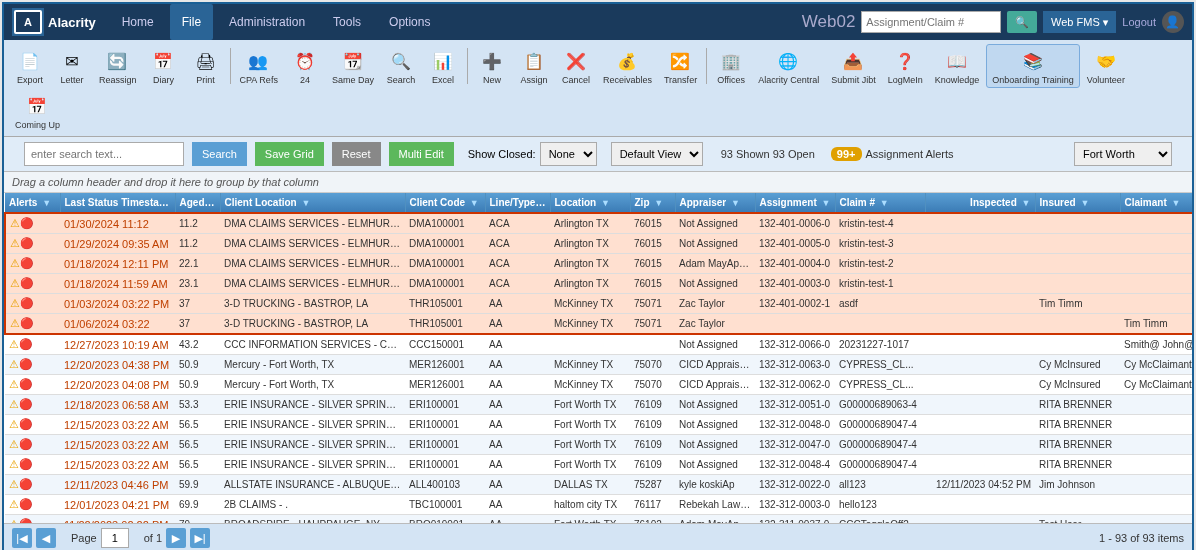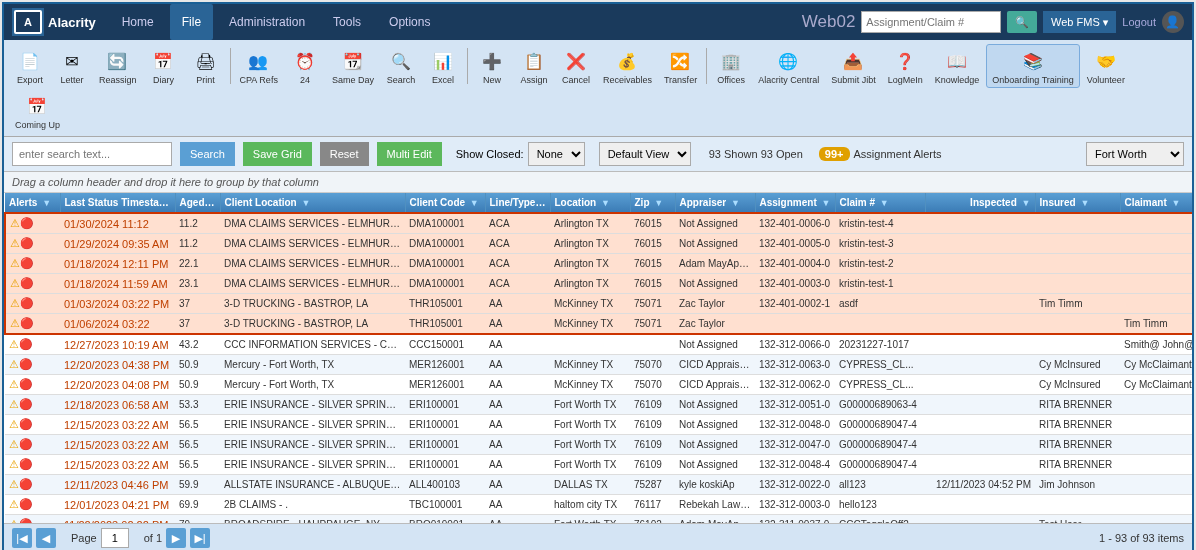--- a/index.html
+++ b/index.html
@@ -33,21 +33,21 @@
     .tb-item {
       display: flex; flex-direction: column; align-items: center; cursor: pointer; padding: 2px 5px; border-radius: 3px; min-width: 40px;
     }
     .tb-icon { width: 28px; height: 28px; display: flex; align-items: center; justify-content: center; font-size: 16px; }
     .tb-label { font-size: 9px; color: #333; text-align: center; }
     .tb-sep { width: 1px; background: #aaa; height: 36px; margin: 0 2px; }
     .tb-active { background: #c0d8f0; border: 1px solid #7aabdc; }
 
     
     .search-bar {
-      background: #e0ecf8; padding: 5px 8px; display: flex; align-items: center; gap: 8px; border-bottom: 1px solid #bbb;
+      background: #e0ecf8; padding: 5px 20px; display: flex; align-items: center; gap: 8px; border-bottom: 1px solid #bbb;
     }
     .search-input { border: 1px solid #aaa; padding: 3px 6px; width: 160px; height: 24px; font-size: 11px; color: #888; }
     .btn-search { background: #5a9fd4; color: white; border: none; padding: 3px 10px; cursor: pointer; height: 24px; font-size: 11px; }
     .btn-save-grid { background: #5ab85c; color: white; border: none; padding: 3px 10px; cursor: pointer; height: 24px; font-size: 11px; }
     .btn-reset { background: #888; color: white; border: none; padding: 3px 10px; cursor: pointer; height: 24px; font-size: 11px; }
     .btn-multi-edit { background: #5cb85c; color: white; border: none; padding: 3px 10px; cursor: pointer; height: 24px; font-size: 11px; }
     .show-closed { display: flex; align-items: center; gap: 4px; margin-left: 6px; }
     .show-closed select { height: 24px; font-size: 11px; border: 1px solid #aaa; padding: 0 4px; }
     .view-select select { height: 24px; font-size: 11px; border: 1px solid #aaa; padding: 0 4px; }
     .shown-label { color: #333; margin-left: 10px; }

